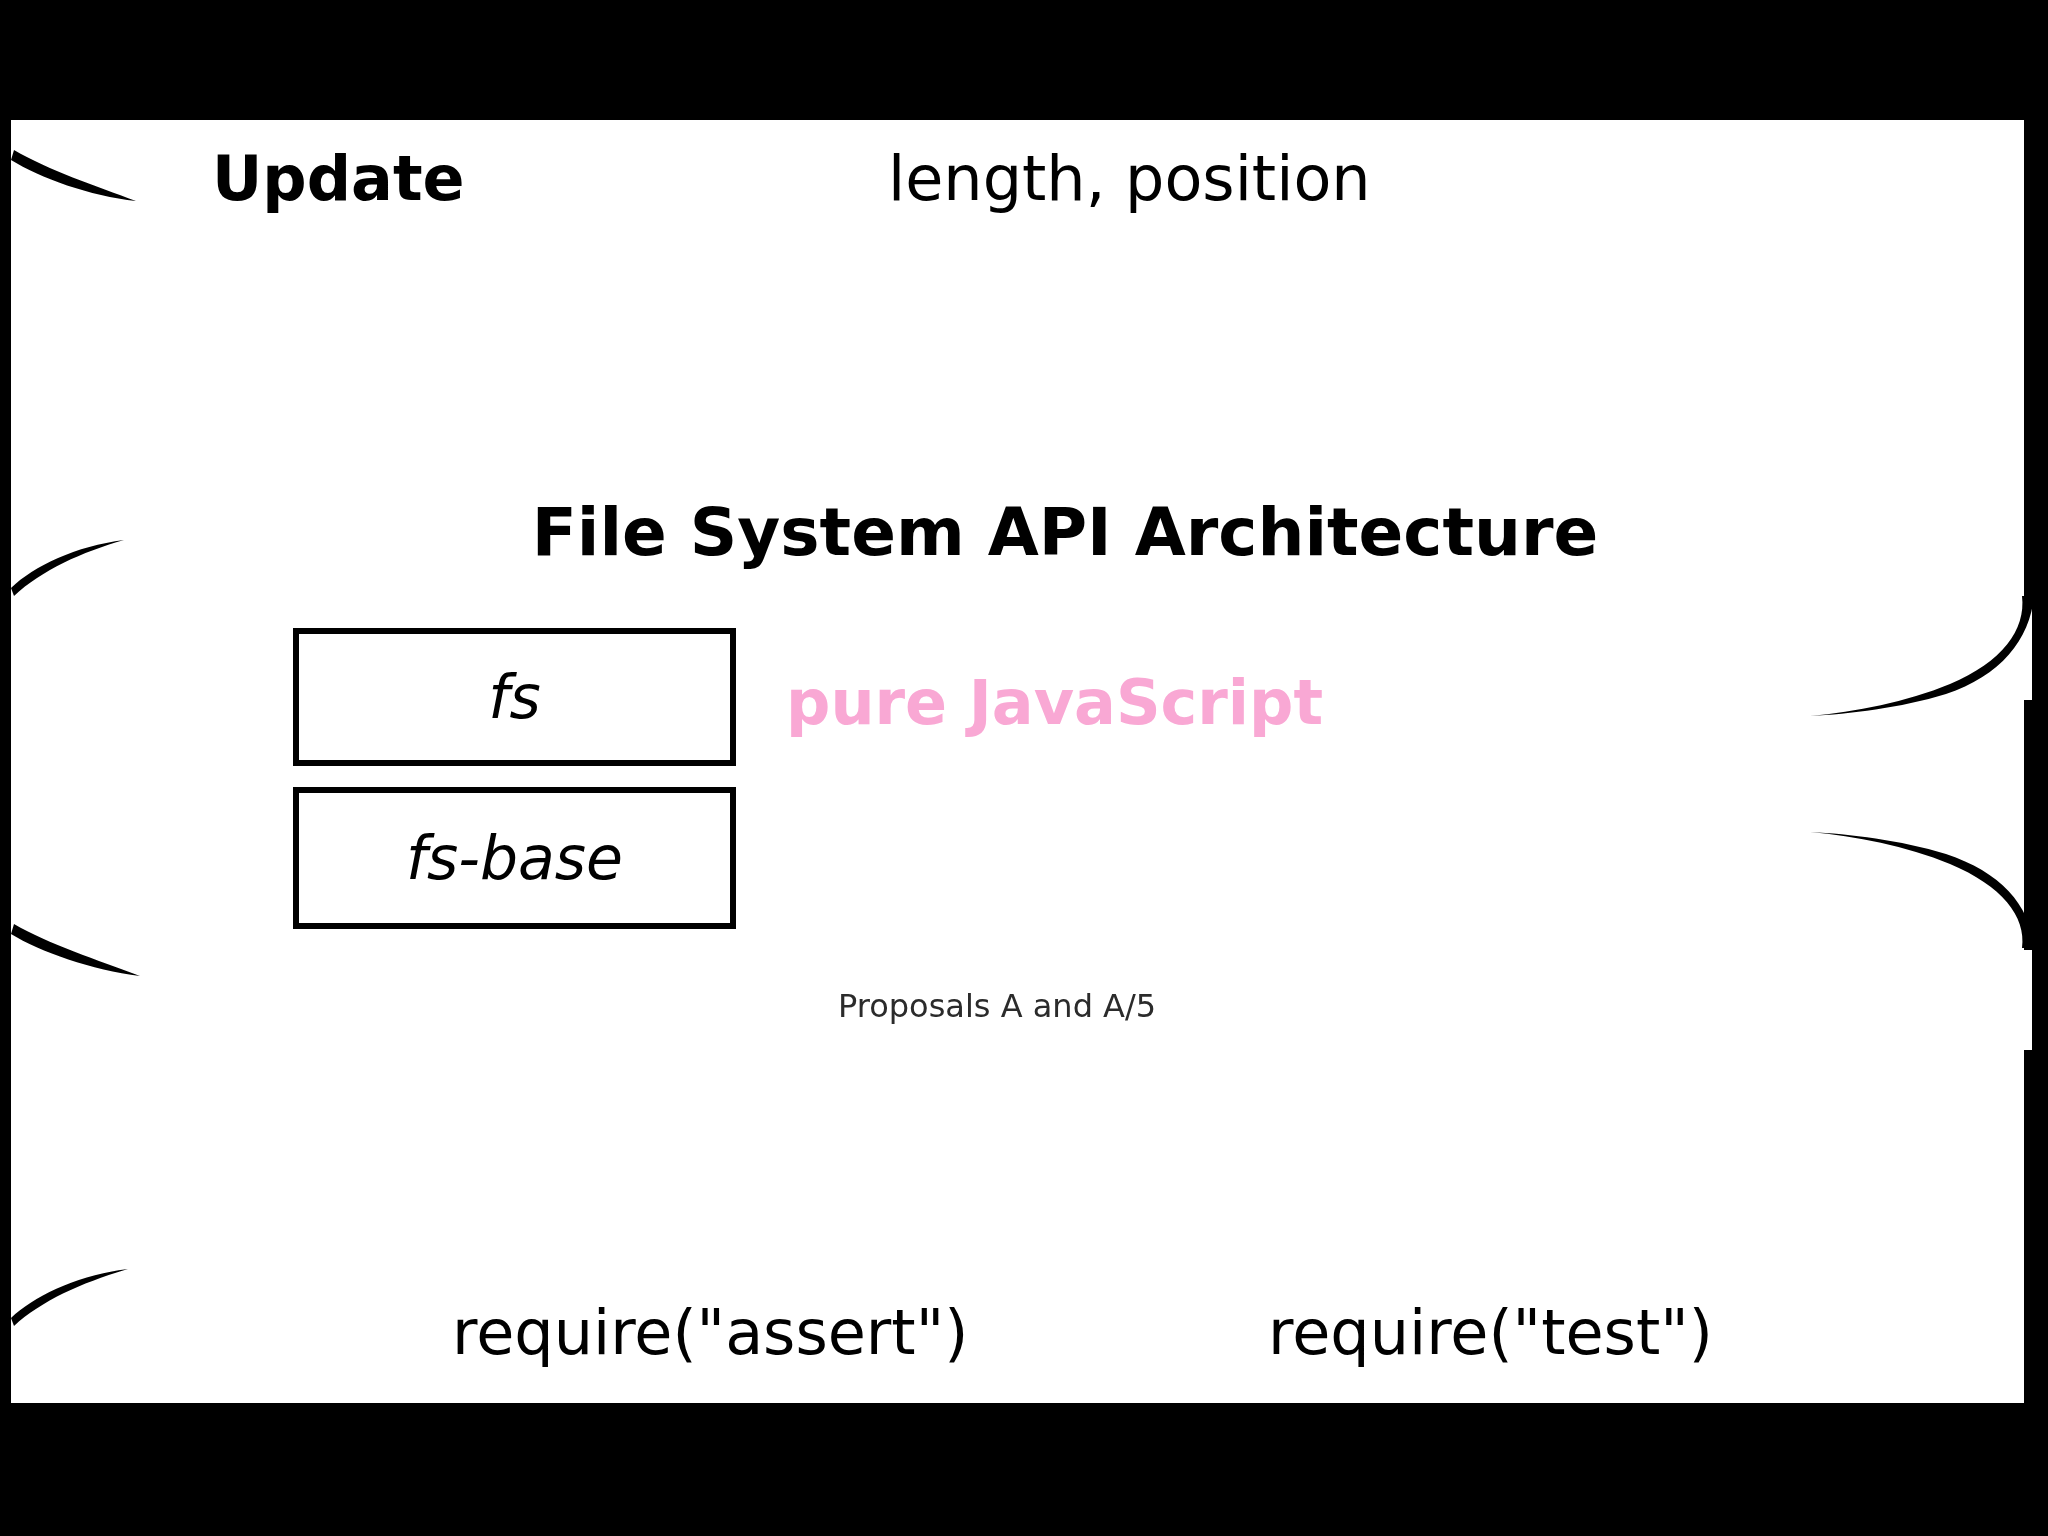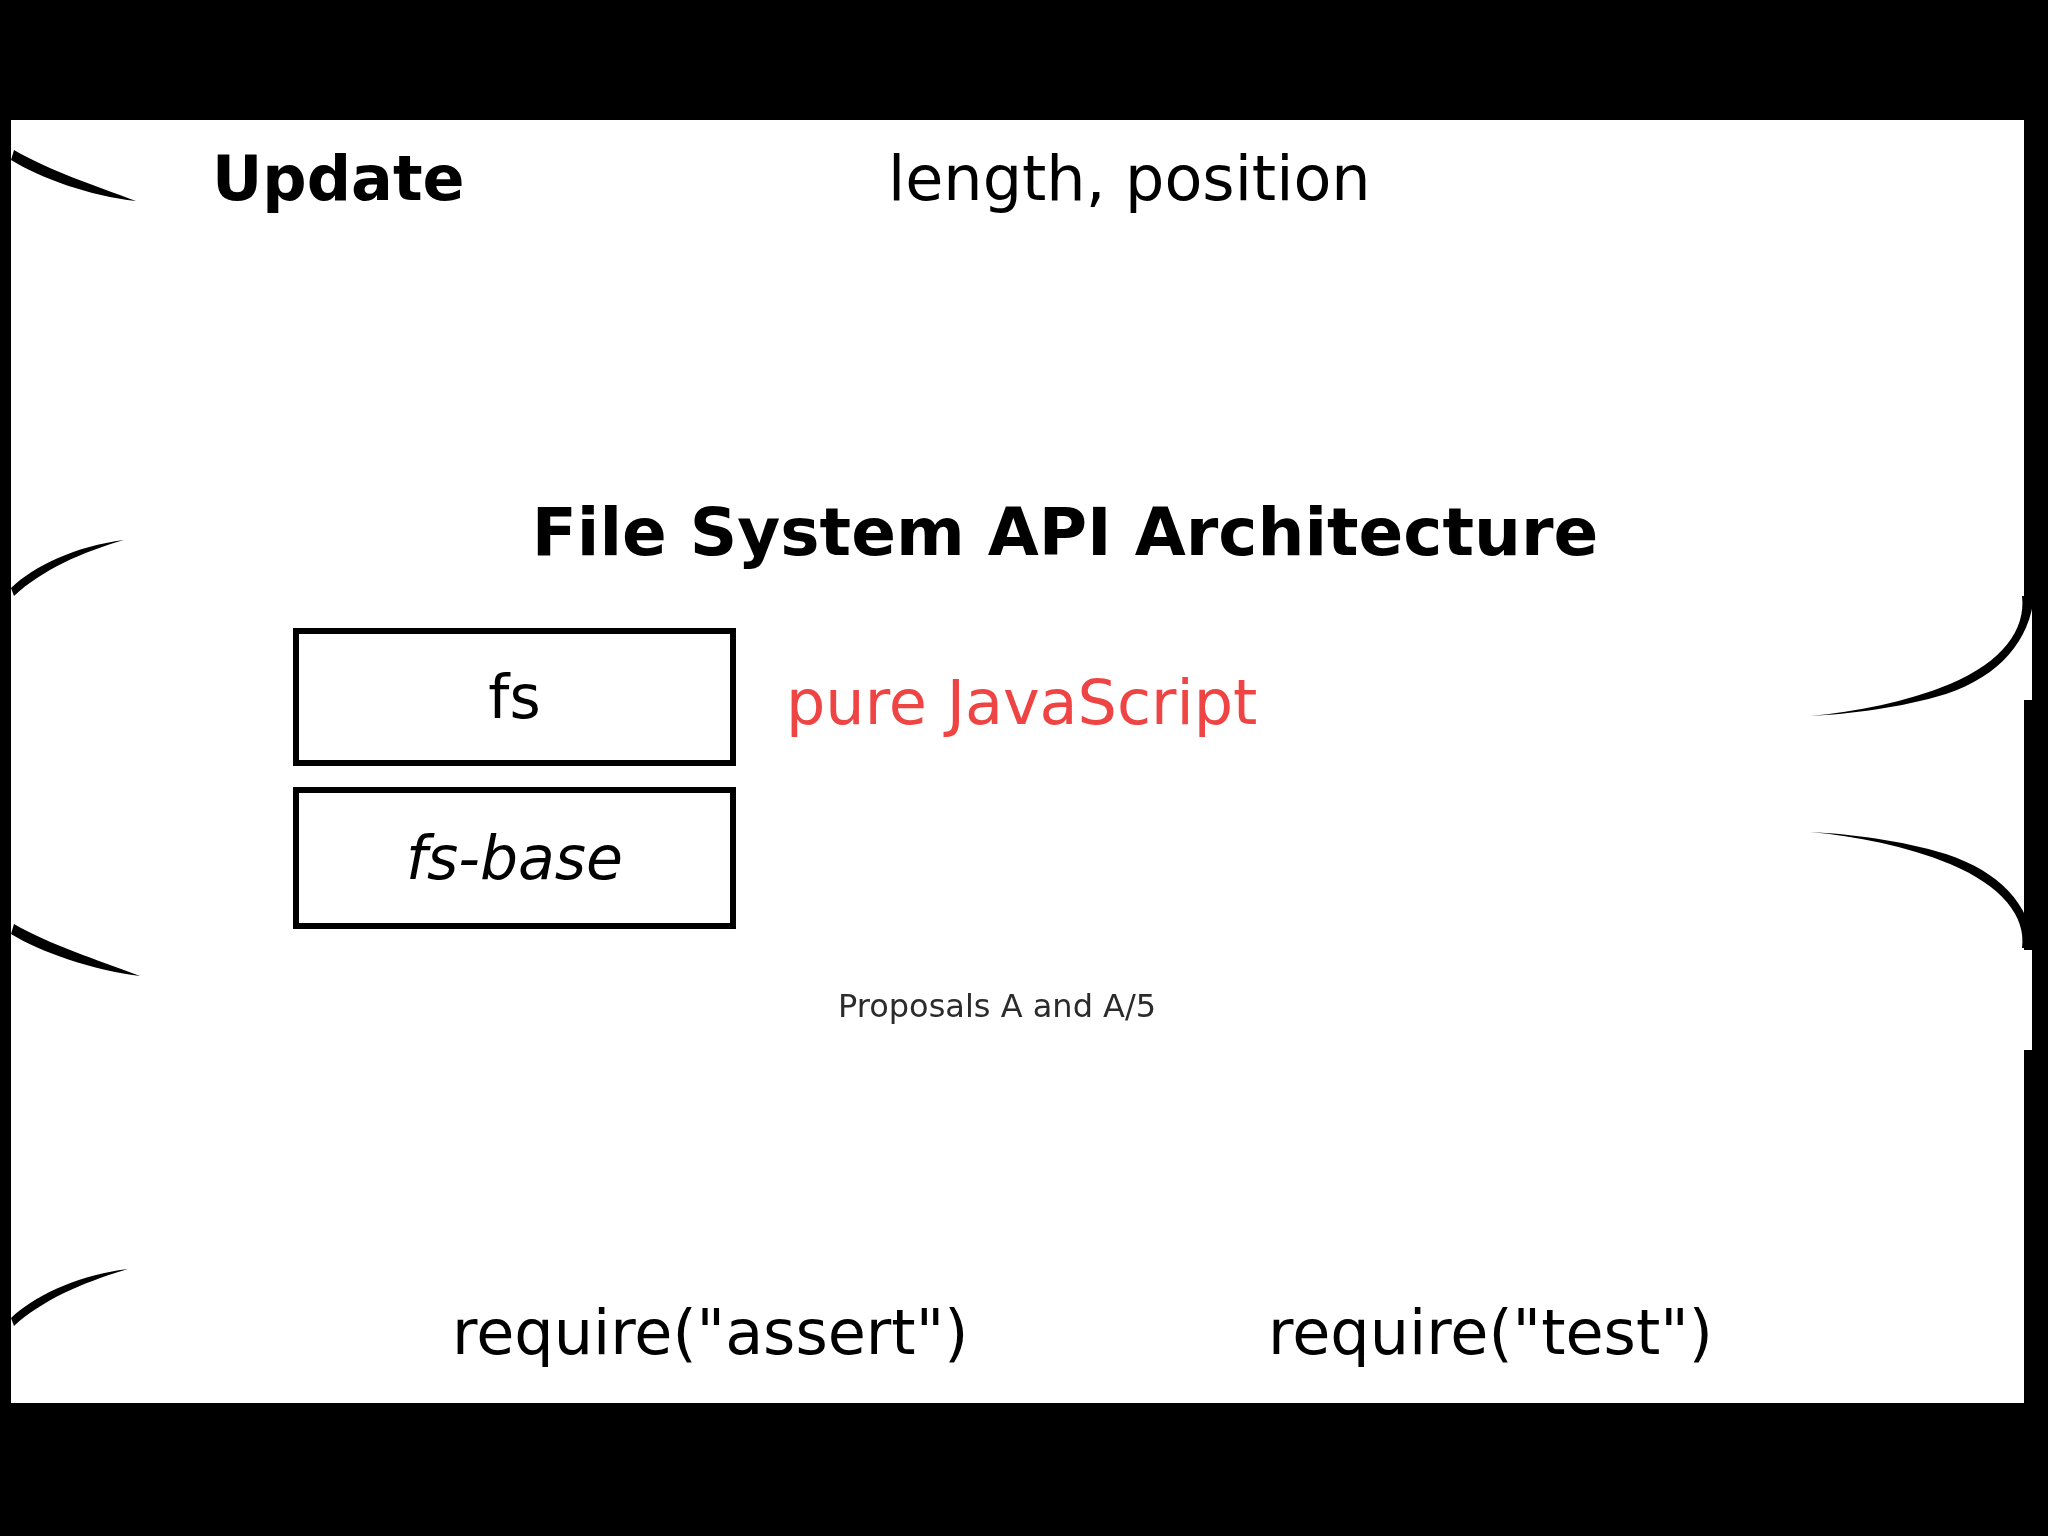--- a/index.html
+++ b/index.html
@@ -80,38 +80,40 @@
     border: 6px solid #000000;
     background: #ffffff;
     display: flex;
     align-items: center;
     justify-content: center;
     box-sizing: border-box;
   }
   #box-fs {
     top: 628px;
     height: 138px;
+    font-style: italic;
   }
   #box-fs-base {
     top: 787px;
     height: 142px;
     font-style: italic;
   }
   .layer-box-label {
     font-size: 60px;
     color: #000000;
     line-height: 1;
   }
 
   .layer-desc {
     position: absolute;
     left: 786px;
     font-size: 62px;
-    color: #ef4444;
+    color: #f9a8d4;
     white-space: nowrap;
+    font-weight: bold;
   }
   #desc-fs { top: 666px; }
   #desc-fs-base { top: 824px; }
 
   #proposals-caption {
     left: 838px;
     top: 990px;
     font-size: 32px;
     font-weight: normal;
     color: #2b2b2b;

